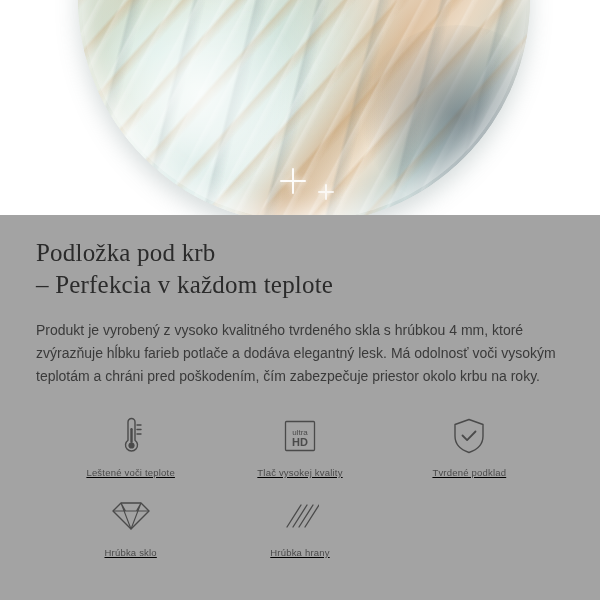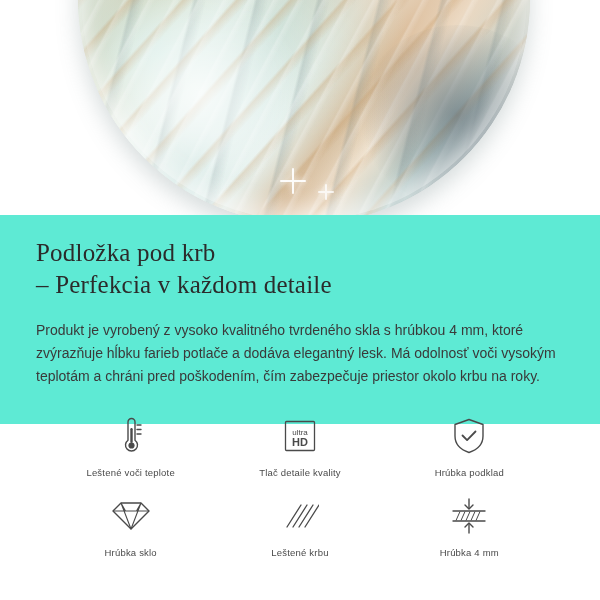--- a/index.html
+++ b/index.html
@@ -9,22 +9,22 @@
   body {
     width: 600px;
     height: 600px;
     overflow: hidden;
     background: #ffffff;
     font-family: "Liberation Sans", sans-serif;
   }
   .page {
     position: relative;
     width: 600px;
-    height: 424px;
-    background: #5eead4;
+    height: 600px;
+    background: #a3a3a3;
   }
 
   
   .hero {
     position: relative;
     width: 600px;
     height: 215px;
     overflow: hidden;
     background: #ffffff;
   }
@@ -150,20 +150,21 @@
     display: grid;
     grid-template-columns: repeat(3, 1fr);
     row-gap: 16px;
     padding: 0 10px;
   }
   .feature {
     display: flex;
     flex-direction: column;
     align-items: center;
     justify-content: flex-start;
+    text-decoration: underline;
   }
   .feature .glyph {
     height: 44px;
     display: flex;
     align-items: center;
     justify-content: center;
   }
   .feature .caption {
     margin-top: 9px;
     font-size: 9.5px;
@@ -186,21 +187,21 @@
       <div class="cloud3"></div>
       <div class="edge"></div>
     </div>
     <span class="sparkle s1"></span>
     <span class="sparkle s2"></span>
   </div>
 
   <div class="content">
     <h1 class="headline">
       <span>Podložka pod krb</span>
-      <span class="l2">– Perfekcia v každom detaile</span>
+      <span class="l2">– Perfekcia v každom teplote</span>
     </h1>
 
     <p class="paragraph">Produkt je vyrobený z vysoko kvalitného tvrdeného skla s hrúbkou 4 mm, ktoré zvýrazňuje hĺbku farieb potlače a dodáva elegantný lesk. Má odolnosť voči vysokým teplotám a chráni pred poškodením, čím zabezpečuje priestor okolo krbu na roky.</p>
 
     <div class="features">
 
       <div class="feature">
         <span class="glyph">
           <svg width="34" height="40" viewBox="0 0 34 40" fill="none" stroke="#4a4a4a" stroke-width="1.4" stroke-linecap="round">
             <path d="M14 6a3.5 3.5 0 0 1 7 0v18.2a6 6 0 1 1-7 0V6z"></path>
@@ -213,62 +214,48 @@
       </div>
 
       <div class="feature">
         <span class="glyph">
           <svg width="38" height="38" viewBox="0 0 38 38">
             <rect x="4.5" y="4.5" width="29" height="29" rx="1" fill="none" stroke="#4a4a4a" stroke-width="1.3"></rect>
             <text x="19" y="17.5" text-anchor="middle" font-family="Liberation Sans, sans-serif" font-size="8" fill="#4a4a4a">ultra</text>
             <text x="19" y="28.5" text-anchor="middle" font-family="Liberation Sans, sans-serif" font-size="11" font-weight="bold" fill="#4a4a4a">HD</text>
           </svg>
         </span>
-        <span class="caption">Tlač detaile kvality</span>
+        <span class="caption">Tlač vysokej kvality</span>
       </div>
 
       <div class="feature">
         <span class="glyph">
           <svg width="36" height="40" viewBox="0 0 36 40">
             <path d="M18 3.5 L32 8.5 V20c0 9-6.5 14-14 16.5C10.5 34 4 29 4 20V8.5L18 3.5z" fill="none" stroke="#4a4a4a" stroke-width="1.4" stroke-linejoin="round"></path>
             <path d="M11.5 19.5l4.6 4.6 8.4-8.6" fill="none" stroke="#4a4a4a" stroke-width="1.8" stroke-linecap="round" stroke-linejoin="round"></path>
           </svg>
         </span>
-        <span class="caption">Hrúbka podklad</span>
+        <span class="caption">Tvrdené podklad</span>
       </div>
 
       <div class="feature">
         <span class="glyph">
           <svg width="40" height="34" viewBox="0 0 40 34">
             <path d="M10 4h20l8 8-18 18L2 12l8-8z" fill="none" stroke="#4a4a4a" stroke-width="1.4" stroke-linejoin="round"></path>
             <path d="M2 12h36M10 4l10 26M30 4L20 30M14.5 12 10 4M25.5 12 30 4" fill="none" stroke="#4a4a4a" stroke-width="1.1"></path>
           </svg>
         </span>
         <span class="caption">Hrúbka sklo</span>
       </div>
 
       <div class="feature">
         <span class="glyph">
           <svg width="38" height="34" viewBox="0 0 38 34">
             <path d="M6 28 L20 6 M12 28 L26 6 M18 28 L32 6 M24 28 L38 6" fill="none" stroke="#4a4a4a" stroke-width="1.3" stroke-linecap="round"></path>
           </svg>
         </span>
-        <span class="caption">Leštené krbu</span>
-      </div>
-
-      <div class="feature">
-        <span class="glyph">
-          <svg width="40" height="38" viewBox="0 0 40 38">
-            <path d="M20 2v9" stroke="#4a4a4a" stroke-width="1.4" stroke-linecap="round" fill="none"></path>
-            <path d="M16 8l4 4 4-4" fill="none" stroke="#4a4a4a" stroke-width="1.4" stroke-linecap="round" stroke-linejoin="round"></path>
-            <path d="M4 14h32" stroke="#4a4a4a" stroke-width="1.4" stroke-linecap="round"></path>
-            <path d="M4 24h32" stroke="#4a4a4a" stroke-width="1.4" stroke-linecap="round"></path>
-            <path d="M7 23.5 L11 14.5 M12 23.5 L16 14.5 M17 23.5 L21 14.5 M22 23.5 L26 14.5 M27 23.5 L31 14.5" stroke="#4a4a4a" stroke-width="1" fill="none"></path>
-            <path d="M20 36v-9" stroke="#4a4a4a" stroke-width="1.4" stroke-linecap="round" fill="none"></path>
-            <path d="M16 30l4-4 4 4" fill="none" stroke="#4a4a4a" stroke-width="1.4" stroke-linecap="round" stroke-linejoin="round"></path>
-          </svg>
-        </span>
-        <span class="caption">Hrúbka 4 mm</span>
-      </div>
+        <span class="caption">Hrúbka hrany</span>
+      </div>
+
 
     </div>
   </div>
 </div>
 
 </body></html>

